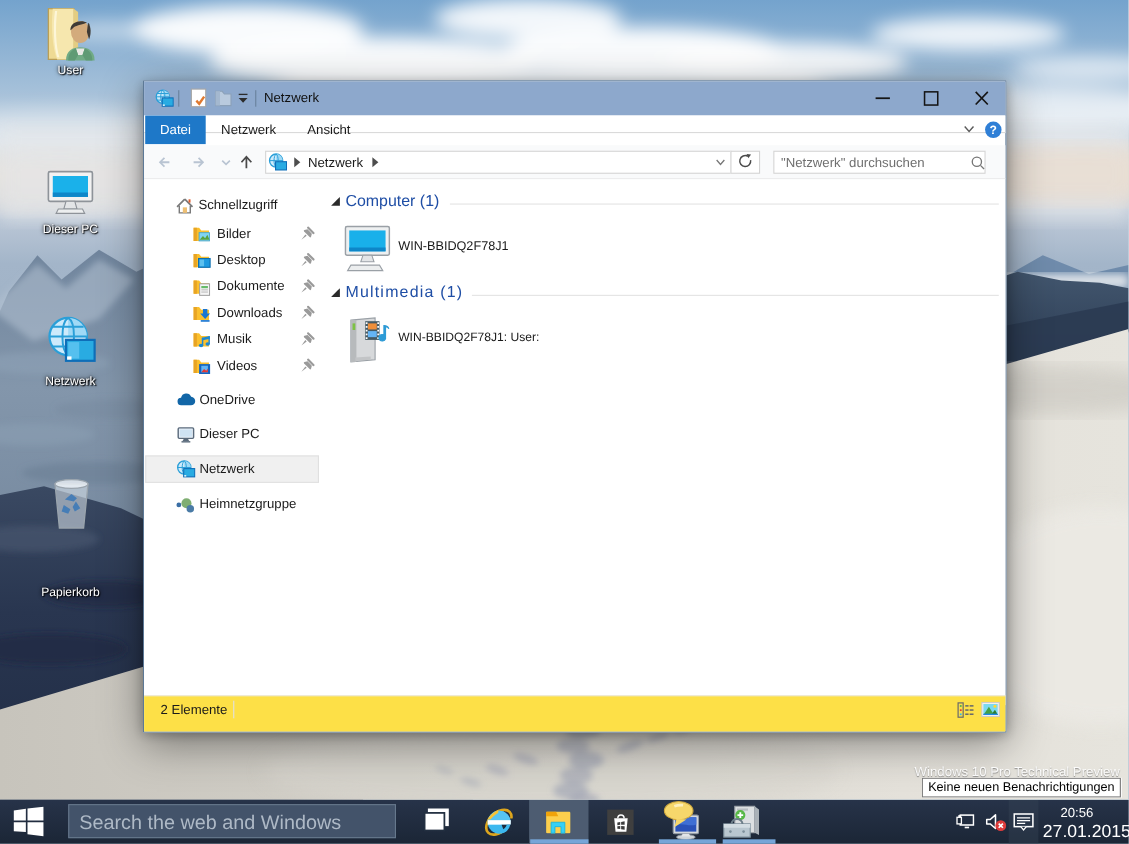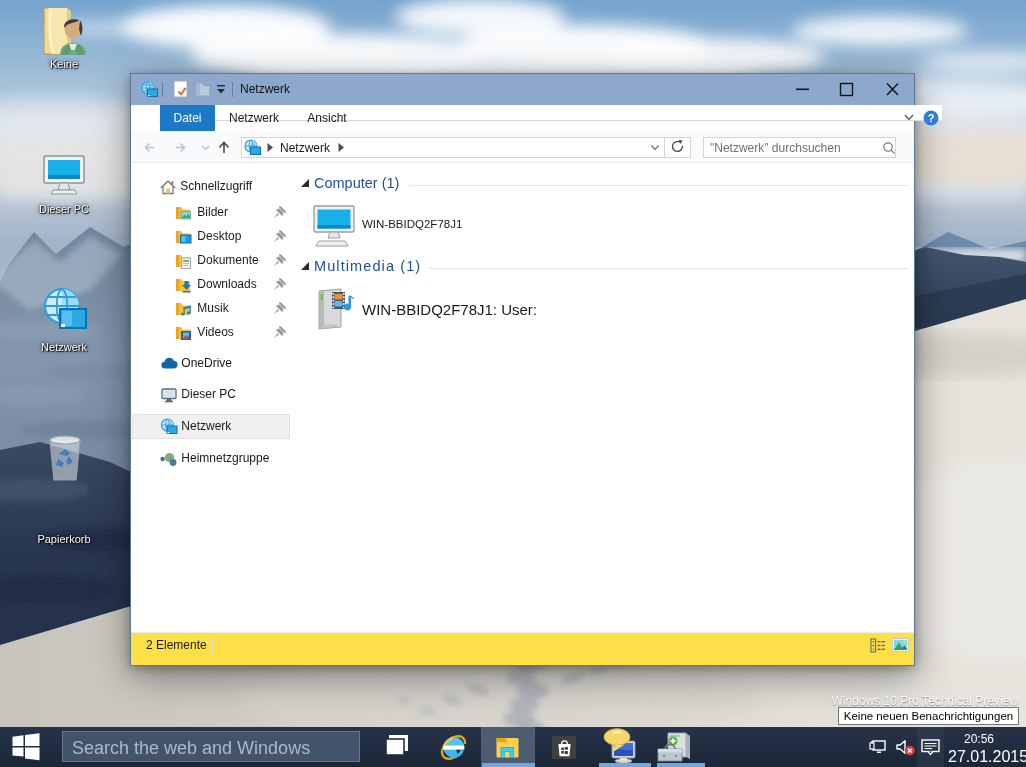--- a/index.html
+++ b/index.html
@@ -10,21 +10,21 @@
   
   .dlabel{position:absolute;color:#fff;font-size:11px;text-align:center;width:90px;
     text-shadow:1px 1px 1px rgba(0,0,0,.95), 0 0 4px rgba(0,0,0,.75), 0 0 2px rgba(0,0,0,.8);}
   
   #win{position:absolute;left:130px;top:73px;width:785px;height:593px;
     background:#fff;border:1px solid #5d7996;box-sizing:border-box;
     box-shadow:0 10px 36px rgba(0,0,0,.42), 0 2px 10px rgba(0,0,0,.28);
     font-size:12px;color:#1a1a1a;}
   #titlebar{position:absolute;left:0;top:0;width:100%;height:31px;background:#8da8cc;}
   #tabs{position:absolute;left:0;top:31px;width:100%;height:16px;background:#fff;
-    border-bottom:1px solid #dadada;box-sizing:border-box;margin-left:28px;}
+    border-bottom:1px solid #dadada;box-sizing:border-box;}
   #toolbar{position:absolute;left:0;top:58px;width:100%;height:31px;background:#f9fafb;
     border-bottom:1px solid #e9e9e9;box-sizing:border-box;}
   #body{position:absolute;left:0;top:89px;width:100%;height:478px;background:#fff;}
   #status{position:absolute;left:0;bottom:0;width:100%;height:33px;background:#fde047;
     border-top:1px solid #ececec;box-sizing:border-box;}
   .sideitem{position:absolute;height:24px;line-height:24px;white-space:nowrap;}
   .sideitem svg{vertical-align:middle;}
   .grouphdr{color:#1f4ea5;font-size:14.5px;}
   
   #taskbar{position:absolute;left:0;top:727px;width:1026px;height:40px;
@@ -160,21 +160,21 @@
     <g>
       <ellipse cx="33" cy="24" rx="8.5" ry="10" fill="#d3ab7c"></ellipse>
       <path d="M24,22 C24,12 42,12 42,20 C42,16 40,15 38,16 C34,18 28,18 26,21 C25,22 24,23 24,22 Z" fill="#3f3b36"></path>
       <path d="M40,16 C43,19 43,26 41,31 L39,24 Z" fill="#3f3b36"></path>
       <path d="M20,50 C20,41 26,38 33,38 C40,38 46,41 46,50 Z" fill="#71ab85"></path>
       <path d="M29,39 L37,39 L35,45 L31,45 Z" fill="#e8e8e4"></path>
       <path d="M22,50 C22,43 26,40 29,39 L31,45 L28,50 Z M44,50 C44,43 40,40 37,39 L35,45 L38,50 Z" fill="#5f9a74"></path>
     </g>
   </svg>
 </div>
-<div class="dlabel" style="left:19px;top:58px;">Keine</div>
+<div class="dlabel" style="left:19px;top:58px;">User</div>
 
 <div class="abs" style="left:40px;top:150px;">
   <svg width="48" height="48" viewBox="0 0 48 48">
     <rect x="4" y="6" width="40" height="27" rx="1.5" fill="#f2f2f2" stroke="#8e9399" stroke-width="1.5"></rect>
     <rect x="8" y="10" width="32" height="19" fill="#1ab1ea"></rect>
     <rect x="8" y="25" width="32" height="4" fill="#0e86c8"></rect>
     <path d="M20,33 L28,33 L30,40 L18,40 Z" fill="#e3e5e7" stroke="#8e9399"></path>
     <path d="M13,40 L35,40 L37,44 L11,44 Z" fill="#eceeef" stroke="#8e9399"></path>
   </svg>
 </div>
@@ -483,21 +483,21 @@
             <rect x="17.5" y="16.2" width="1.6" height="1.6" fill="#fff"></rect>
             <rect x="17.5" y="19.6" width="1.6" height="1.6" fill="#fff"></rect>
         <rect x="28" y="6" width="1.6" height="1.6" fill="#fff"></rect>
             <rect x="28" y="9.4" width="1.6" height="1.6" fill="#fff"></rect>
             <rect x="28" y="12.8" width="1.6" height="1.6" fill="#fff"></rect>
             <rect x="28" y="16.2" width="1.6" height="1.6" fill="#fff"></rect>
             <rect x="28" y="19.6" width="1.6" height="1.6" fill="#fff"></rect>
       </g>
       <path d="M33,23 a3,3 0 1 1 1,-5.5 L34,9 C36,9 38,10 38.5,12 C38,10.5 36.5,10 35.5,10 L35.5,21 a3,3 0 0 1 -2.5,2" fill="#2e9bd6" stroke="#2e9bd6" stroke-width="1"></path>
       </svg>
-    <div class="abs" style="left:231px;top:138px;font-size:15px;">WIN-BBIDQ2F78J1: User:</div>
+    <div class="abs" style="left:231px;top:138px;font-size:11px;">WIN-BBIDQ2F78J1: User:</div>
   </div>
 
   <div id="status">
     <div class="abs" style="left:15px;top:5px;font-size:12px;">2 Elemente</div>
     <div class="abs" style="left:81px;top:4px;width:1px;height:16px;background:#e0e0e0;"></div>
     <svg class="abs" style="left:739px;top:5px;" width="16" height="15" viewBox="0 0 16 15">
       <rect x="1" y="1" width="4.6" height="13" fill="none" stroke="#6a6a6a" stroke-width="1.1"></rect>
       <rect x="2.6" y="3" width="1.6" height="1.6" fill="#4caf50"></rect>
       <rect x="2.6" y="6.8" width="1.6" height="1.6" fill="#e53935"></rect>
       <rect x="2.6" y="10.6" width="1.6" height="1.6" fill="#29b6f6"></rect>

